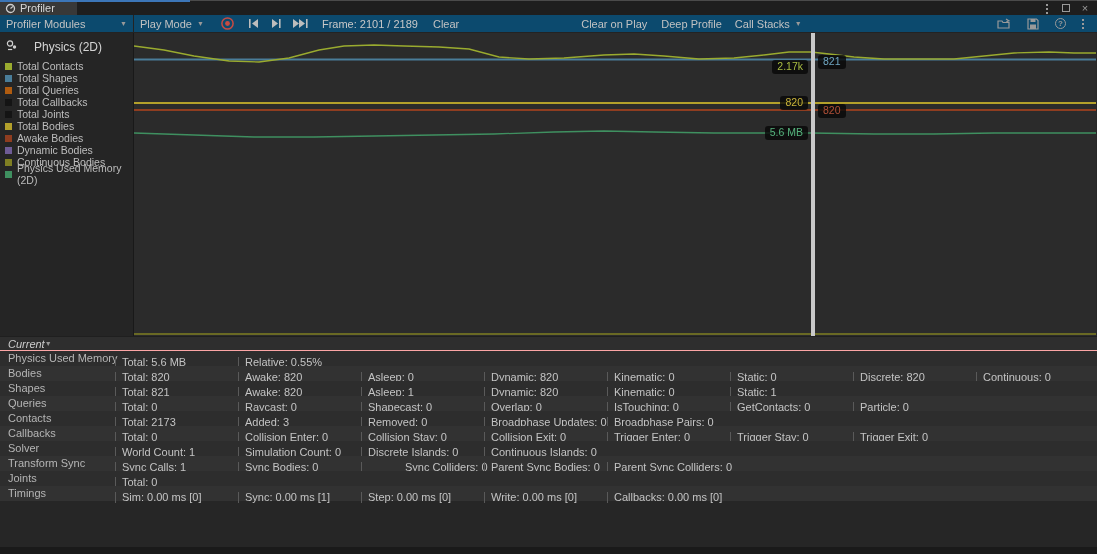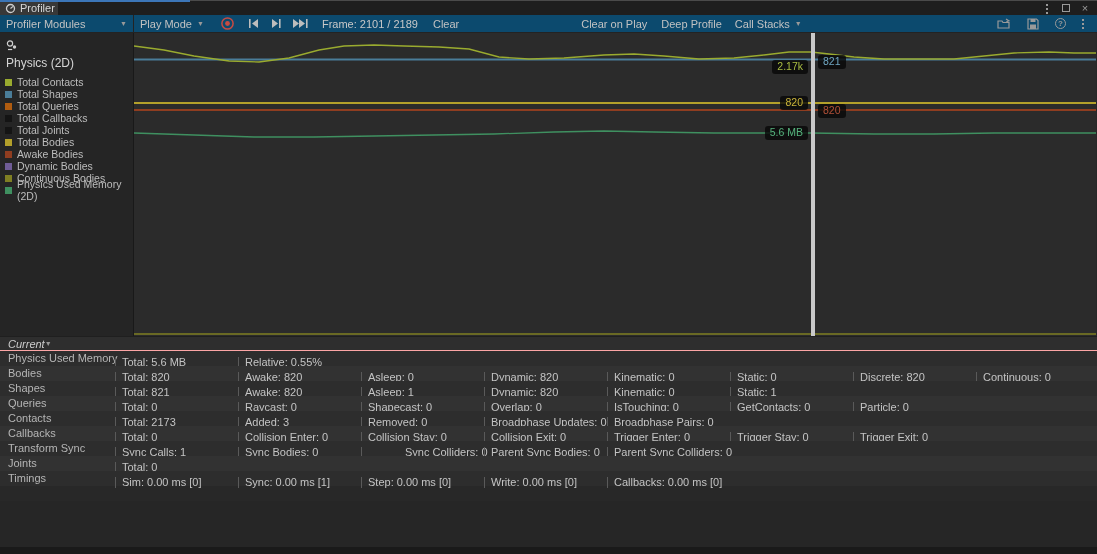--- a/index.html
+++ b/index.html
@@ -7,21 +7,21 @@
   body {
     font-family:"Liberation Sans", sans-serif;
     background:#282828; color:#c2c2c2; font-size:11px;
     -webkit-font-smoothing:antialiased;
   }
   .window { width:1097px; height:554px; display:flex; flex-direction:column; background:#282828; }
 
   
   .titlebar { height:15px; background:#1e1e1e; position:relative; display:flex; align-items:stretch; border-top:1px solid #4a4a4a; }
   .tab-accent { position:absolute; top:-1px; left:0; width:190px; height:2px; background:#3c76b8; }
-  .tab { display:flex; align-items:center; gap:4px; background:#383838; padding:0 3px 0 5px; height:100%; color:#d6d6d6; }
+  .tab { display:flex; align-items:center; gap:4px; background:#383838; padding:0 22px 0 5px; height:100%; color:#d6d6d6; }
   .tab-icon svg { display:block; }
   .titlebar-controls { margin-left:auto; display:flex; align-items:center; gap:7px; padding-right:6px; color:#9a9a9a; }
   .win-btn { width:12px; height:12px; display:flex; align-items:center; justify-content:center; font-size:11px; cursor:default; }
   .kebab { width:3px; height:11px; position:relative; }
   .kebab::before { content:""; position:absolute; left:0; top:1px; width:2px; height:2px; background:#9a9a9a;
                    box-shadow:0 4px 0 #9a9a9a, 0 8px 0 #9a9a9a; }
   .maxi { width:8px; height:8px; border:1px solid #9a9a9a; }
 
   
   .toolbar { height:18px; background:#0c4a6e; border-bottom:1px solid #232323; display:flex; align-items:center; font-size:11px; color:#c2c2c2; }
@@ -33,21 +33,21 @@
   .frame-label { padding:0 8px; color:#c8c8c8; }
   .record-btn { margin:0 4px 0 6px; }
   .help-circle { width:11px; height:11px; border:1px solid #9a9a9a; border-radius:50%; color:#9a9a9a;
                  font-size:8px; display:flex; align-items:center; justify-content:center; font-weight:bold; }
   .tb-right { margin-left:auto; display:flex; align-items:center; gap:8px; padding-right:8px; }
   .gap-mid { margin-left:108px; }
 
   
   .main { height:303px; display:flex; }
   .module-panel { width:134px; background:#252525; border-right:1px solid #191919; padding:4px 0 0 5px; }
-  .module-header { display:flex; align-items:flex-start; gap:2px; color:#d4d4d4; font-size:12px; padding:2px 0 6px 1px;flex-direction:column; }
+  .module-header { display:flex; align-items:flex-end; gap:16px; color:#d4d4d4; font-size:12px; padding:2px 0 6px 1px; }
   .legend-item { display:flex; align-items:center; gap:5px; height:12px; color:#bdbdbd; font-size:10.5px; cursor:default; }
   .legend-swatch { width:7px; height:7px; flex:0 0 7px; }
 
   .chart { position:relative; width:962px; height:303px; background:#2b2b2b; overflow:hidden; }
   .chart svg { position:absolute; left:0; top:0; }
   .scrubber { position:absolute; top:0; width:4px; height:303px; background:#c9c9c9; }
   .badge { position:absolute; transform:translateY(-50%); background:rgba(8,8,8,0.82); border-radius:3px;
            padding:1px 5px 2px; font-size:10.5px; line-height:11px; white-space:nowrap; }
 
   
@@ -287,20 +287,27 @@
         <span class="detail-label">Callbacks</span>
         <span class="detail-cell" style="left: 115px;">Total: 0</span>
         <span class="detail-cell" style="left: 238px;">Collision Enter: 0</span>
         <span class="detail-cell" style="left: 361px;">Collision Stay: 0</span>
         <span class="detail-cell" style="left: 484px;">Collision Exit: 0</span>
         <span class="detail-cell" style="left: 607px;">Trigger Enter: 0</span>
         <span class="detail-cell" style="left: 730px;">Trigger Stay: 0</span>
         <span class="detail-cell" style="left: 853px;">Trigger Exit: 0</span>
       </div>
       <div class="detail-row">
+        <span class="detail-label">Solver</span>
+        <span class="detail-cell" style="left: 115px;">World Count: 1</span>
+        <span class="detail-cell" style="left: 238px;">Simulation Count: 0</span>
+        <span class="detail-cell" style="left: 361px;">Discrete Islands: 0</span>
+        <span class="detail-cell" style="left: 484px;">Continuous Islands: 0</span>
+      </div>
+      <div class="detail-row">
         <span class="detail-label">Transform Sync</span>
         <span class="detail-cell" style="left: 115px;">Sync Calls: 1</span>
         <span class="detail-cell" style="left: 238px;">Sync Bodies: 0</span>
         <span class="detail-cell" style="left: 361px; padding-left: 43px;">Sync Colliders: 0</span>
         <span class="detail-cell" style="left: 484px;">Parent Sync Bodies: 0</span>
         <span class="detail-cell" style="left: 607px;">Parent Sync Colliders: 0</span>
       </div>
       <div class="detail-row">
         <span class="detail-label">Joints</span>
         <span class="detail-cell" style="left: 115px;">Total: 0</span>

